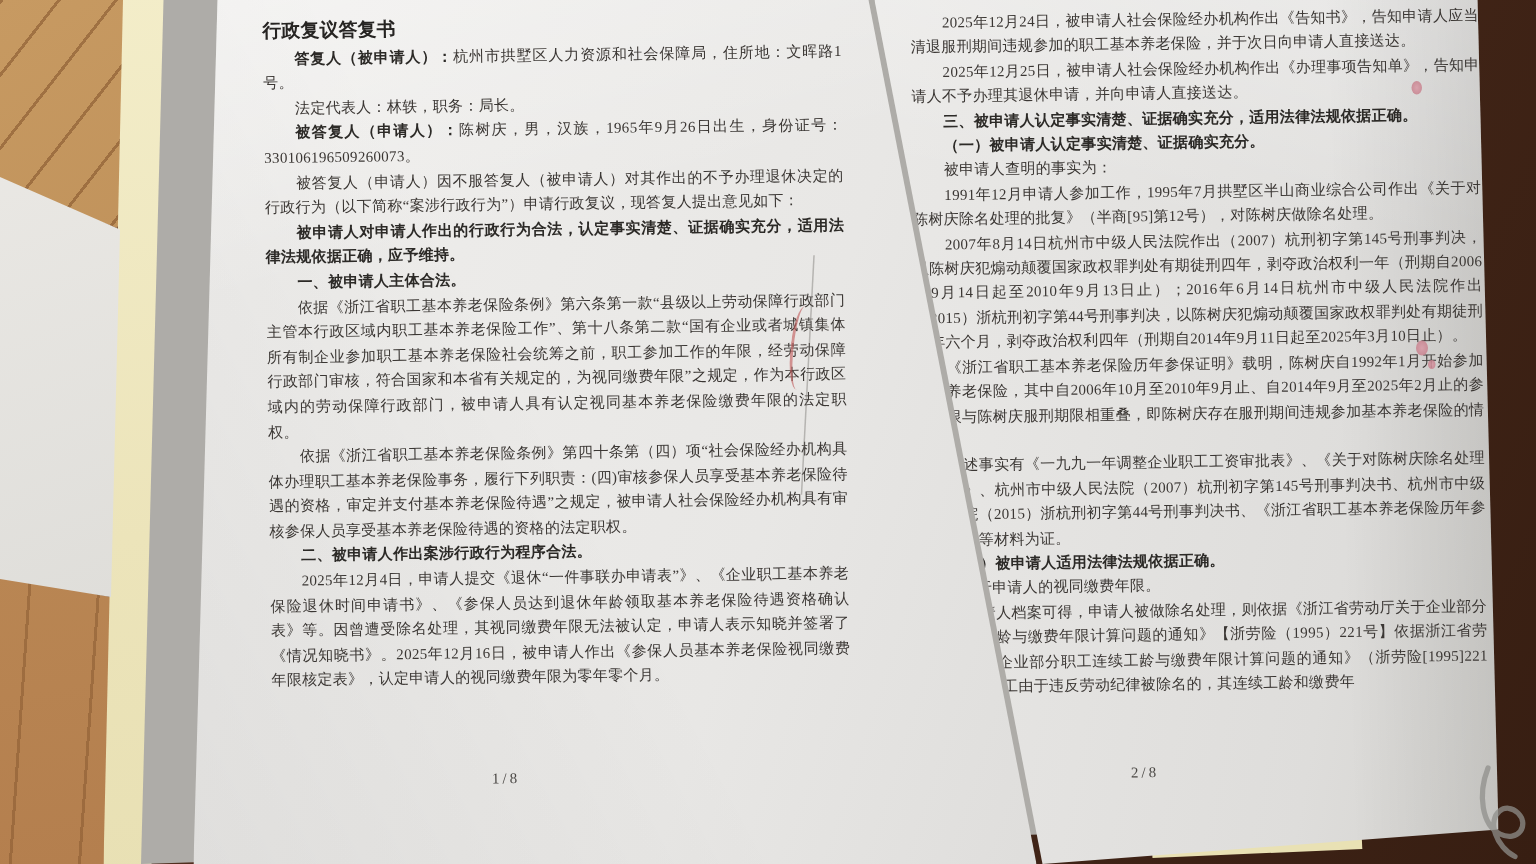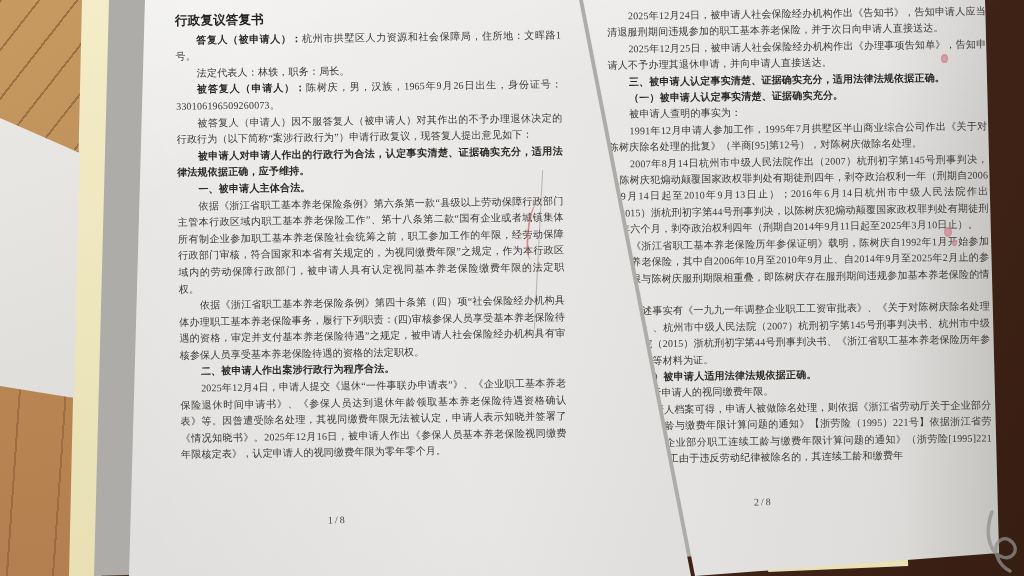--- a/index.html
+++ b/index.html
@@ -64,21 +64,21 @@
   .textcol p.bold{font-weight:bold;color:#2c2a27;}
   .textcol b{color:#2c2a27;}
   .col-left{left:146px;top:10px;width:386px;font-size:10px;line-height:16.6px;}
   .col-right{left:578px;top:6px;width:379px;font-size:10px;line-height:16.4px;}
   .doc-title{
     text-align:center;font-weight:bold;font-size:12.5px;letter-spacing:2px;
     text-indent:0 !important;color:#262422;margin-bottom:3px !important;
   }
   .pagenum{position:absolute;font-size:10px;color:#4a4744;letter-spacing:2px;text-align:left;width:46px;}
   .pn-left{left:296px;top:514px;transform:rotate(-1deg);}
-  .pn-right{left:722px;top:496px;transform:rotate(-1deg);}
+  .pn-right{left:722px;top:510px;transform:rotate(-1deg);}
   
   .red-arc{
     position:absolute;left:527px;top:204px;width:12px;height:56px;
     border-left:2px solid rgba(194,92,92,.62);border-radius:50%/50%;
     transform:rotate(6deg);
   }
   .crease{
     position:absolute;left:538px;top:170px;width:1px;height:160px;
     background:rgba(120,118,114,.45);transform:rotate(3deg);
   }

